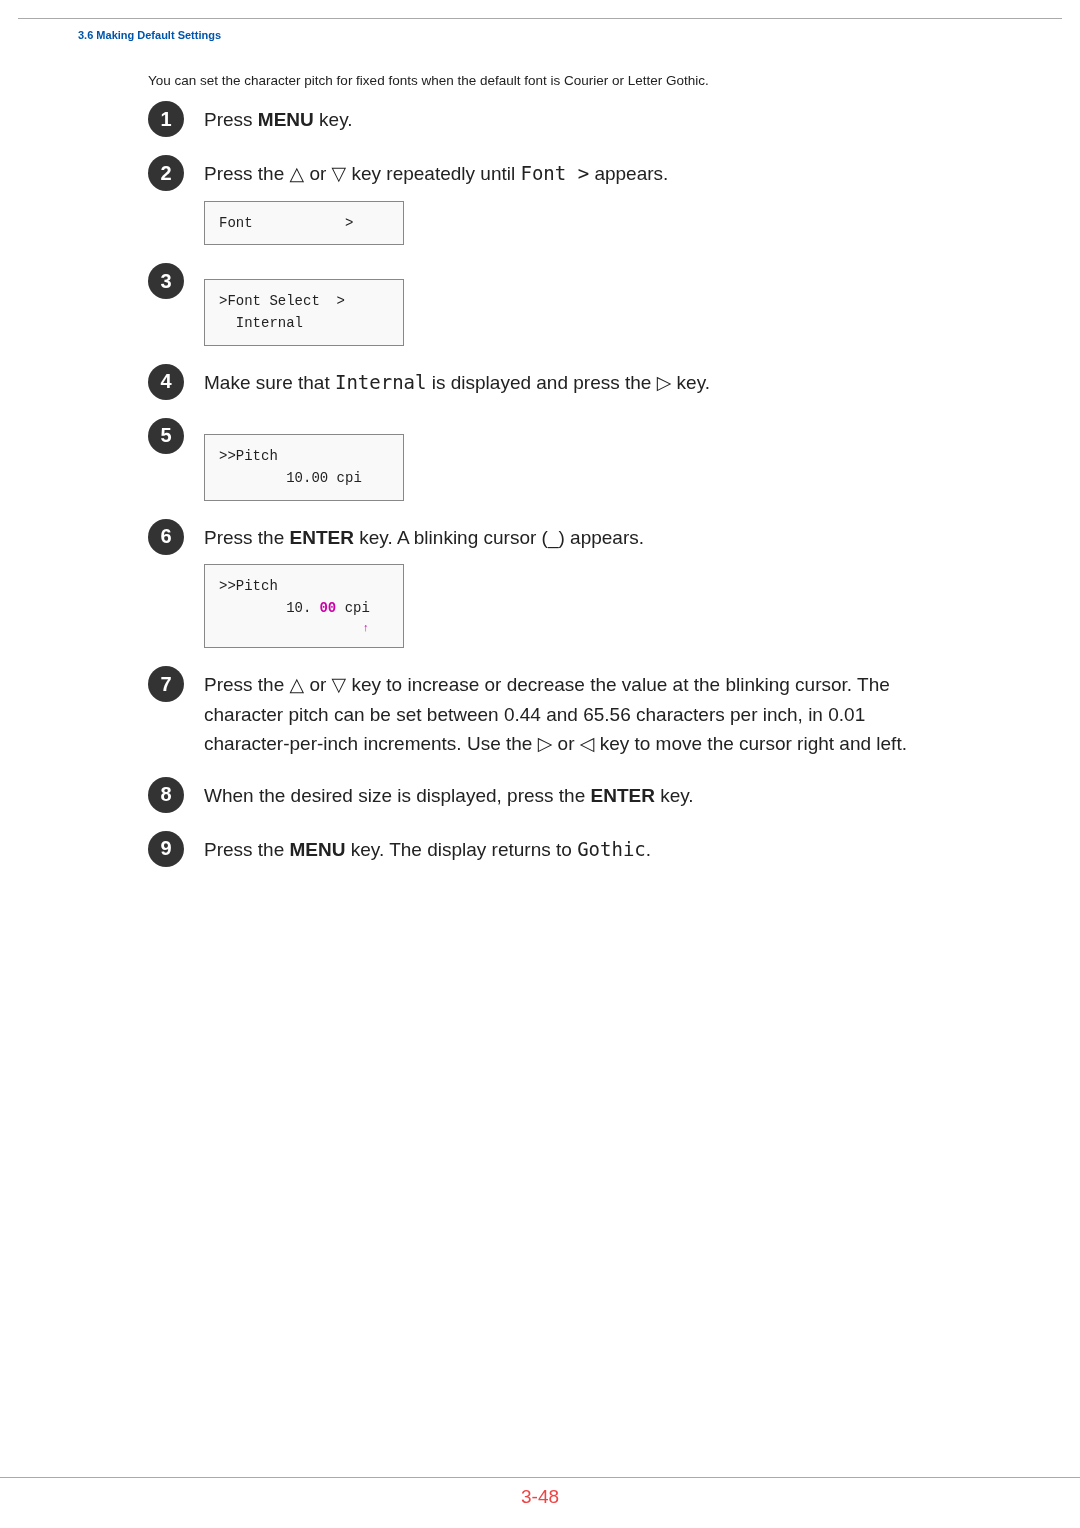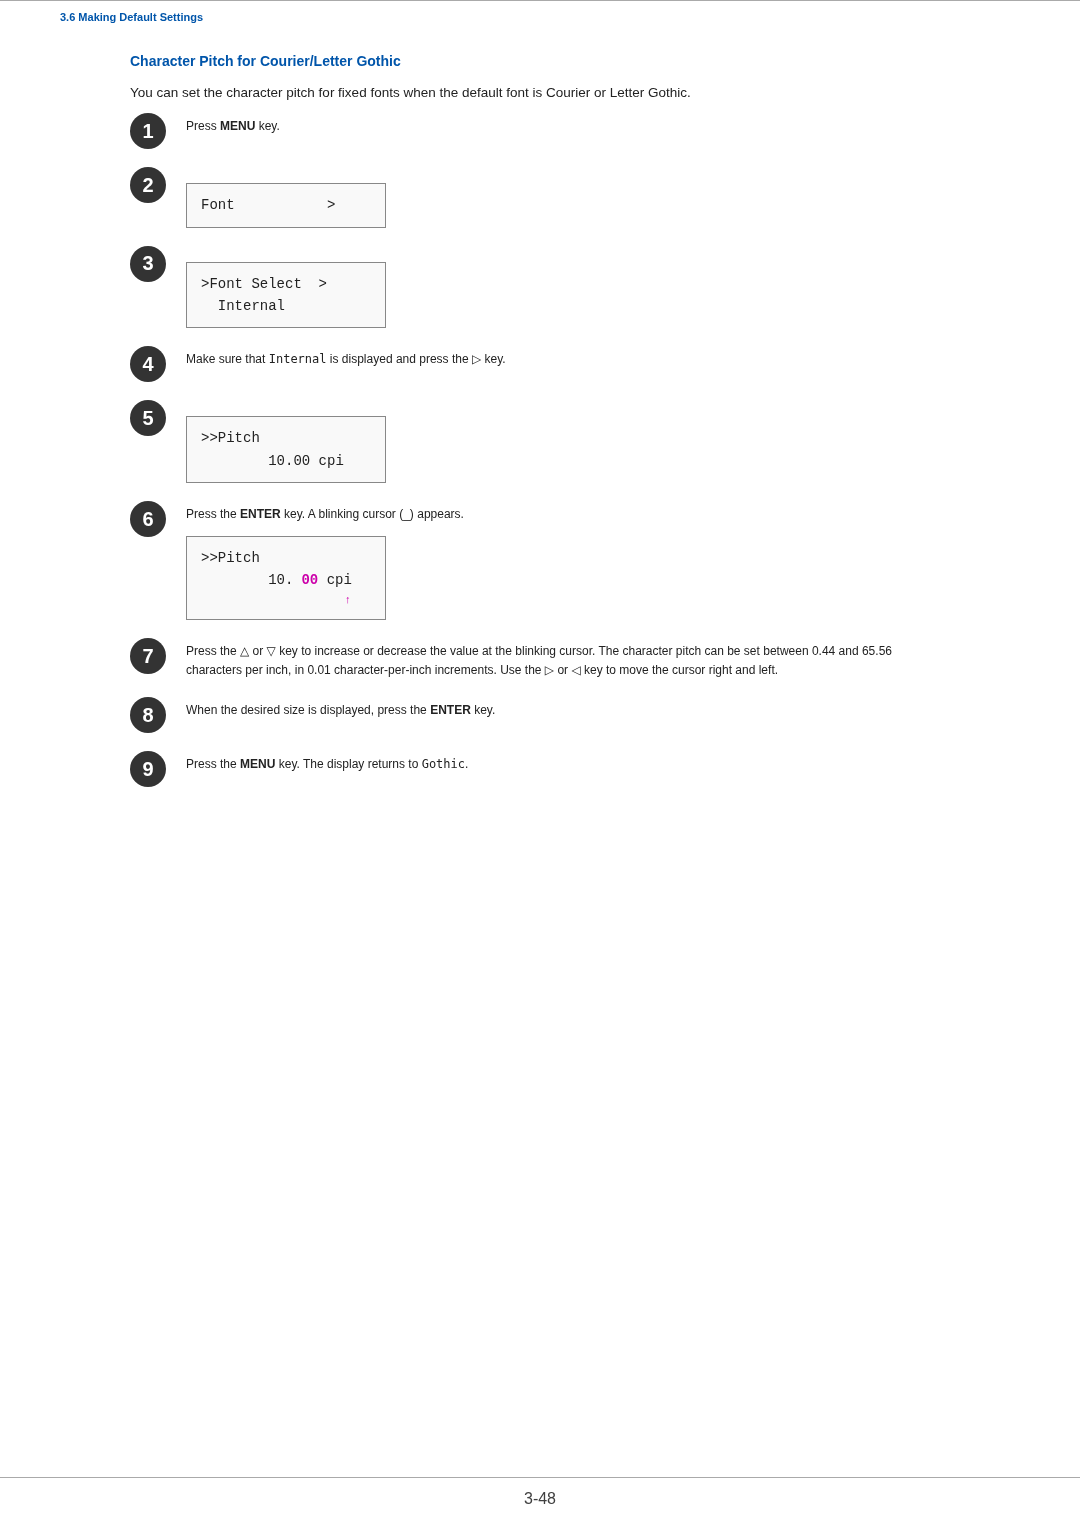--- a/index.html
+++ b/index.html
@@ -10,21 +10,21 @@
       font-size: 14px;
       color: #222;
       width: 1080px;
       min-height: 1528px;
       position: relative;
     }
 
     .page-container {
       width: 1080px;
       min-height: 1528px;
-      padding: 0;
+      padding: 18px;
       position: relative;
     }
 
     .top-rule {
       border: none;
       border-top: 1px solid #aaa;
       margin: 0;
     }
 
     .breadcrumb {
@@ -73,21 +73,21 @@
       margin-right: 20px;
       margin-top: 0px;
     }
 
     .step-content {
       flex: 1;
       padding-top: 4px;
     }
 
     .step-text {
-      font-size: 12px;
+      font-size: 19px;
       line-height: 1.55;
       color: #222;
     }
 
     .step-text b {
       font-weight: bold;
     }
 
     .lcd-box {
       border: 1px solid #888;
@@ -128,49 +128,51 @@
       bottom: 50px;
       left: 0;
       right: 0;
     }
 
     .page-number {
       position: absolute;
       bottom: 20px;
       left: 50%;
       transform: translateX(-50%);
-      font-size: 16px;
-      color: #404040;
+      font-size: 19px;
+      color: #ef4444;
     }
   </style>
 </head>
 <body>
 
 <div class="page-container">
   <hr class="top-rule">
 
   <div class="breadcrumb">3.6 Making Default Settings</div>
 
   <div class="content-area">
 
-    <div class="section-title">Character Pitch for Courier/Letter Gothic</div>
     <div class="intro-text">You can set the character pitch for fixed fonts when the default font is Courier or Letter Gothic.</div>
 
     <div class="step-container">
       <div class="step-number">1</div>
       <div class="step-content">
         <div class="step-text">
           Press <b>MENU</b> key.
         </div>
       </div>
     </div>
 
     <div class="step-container">
       <div class="step-number">2</div>
       <div class="step-content">
+        <div class="step-text">
+          Press the △ or ▽ key repeatedly until <code>Font  &gt;</code> appears.
+        </div>
         <div class="lcd-box">
           <span class="lcd-line">Font           &gt;</span>
         </div>
       </div>
     </div>
 
     <div class="step-container">
       <div class="step-number">3</div>
       <div class="step-content">
         <div class="lcd-box">

